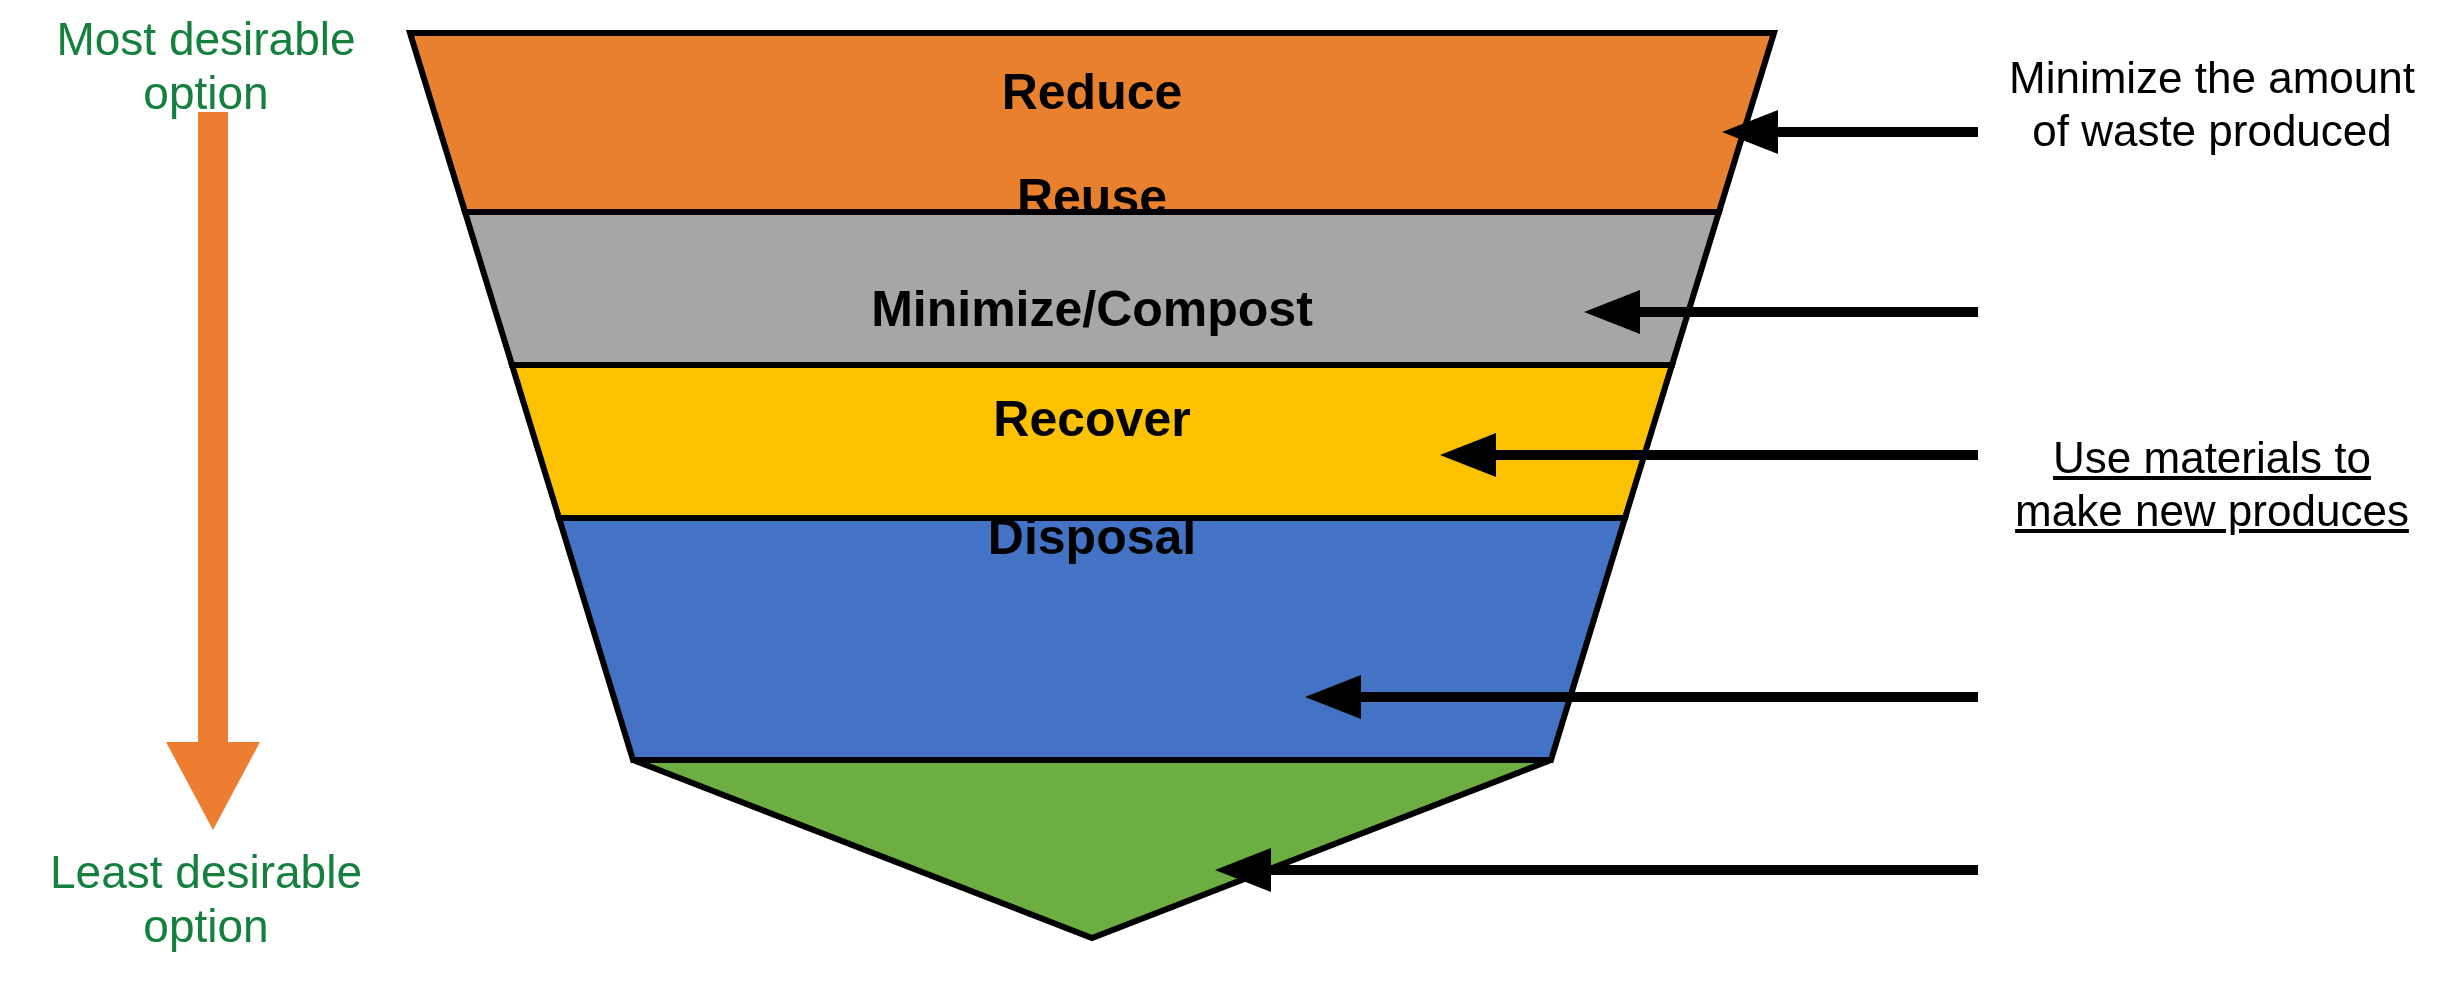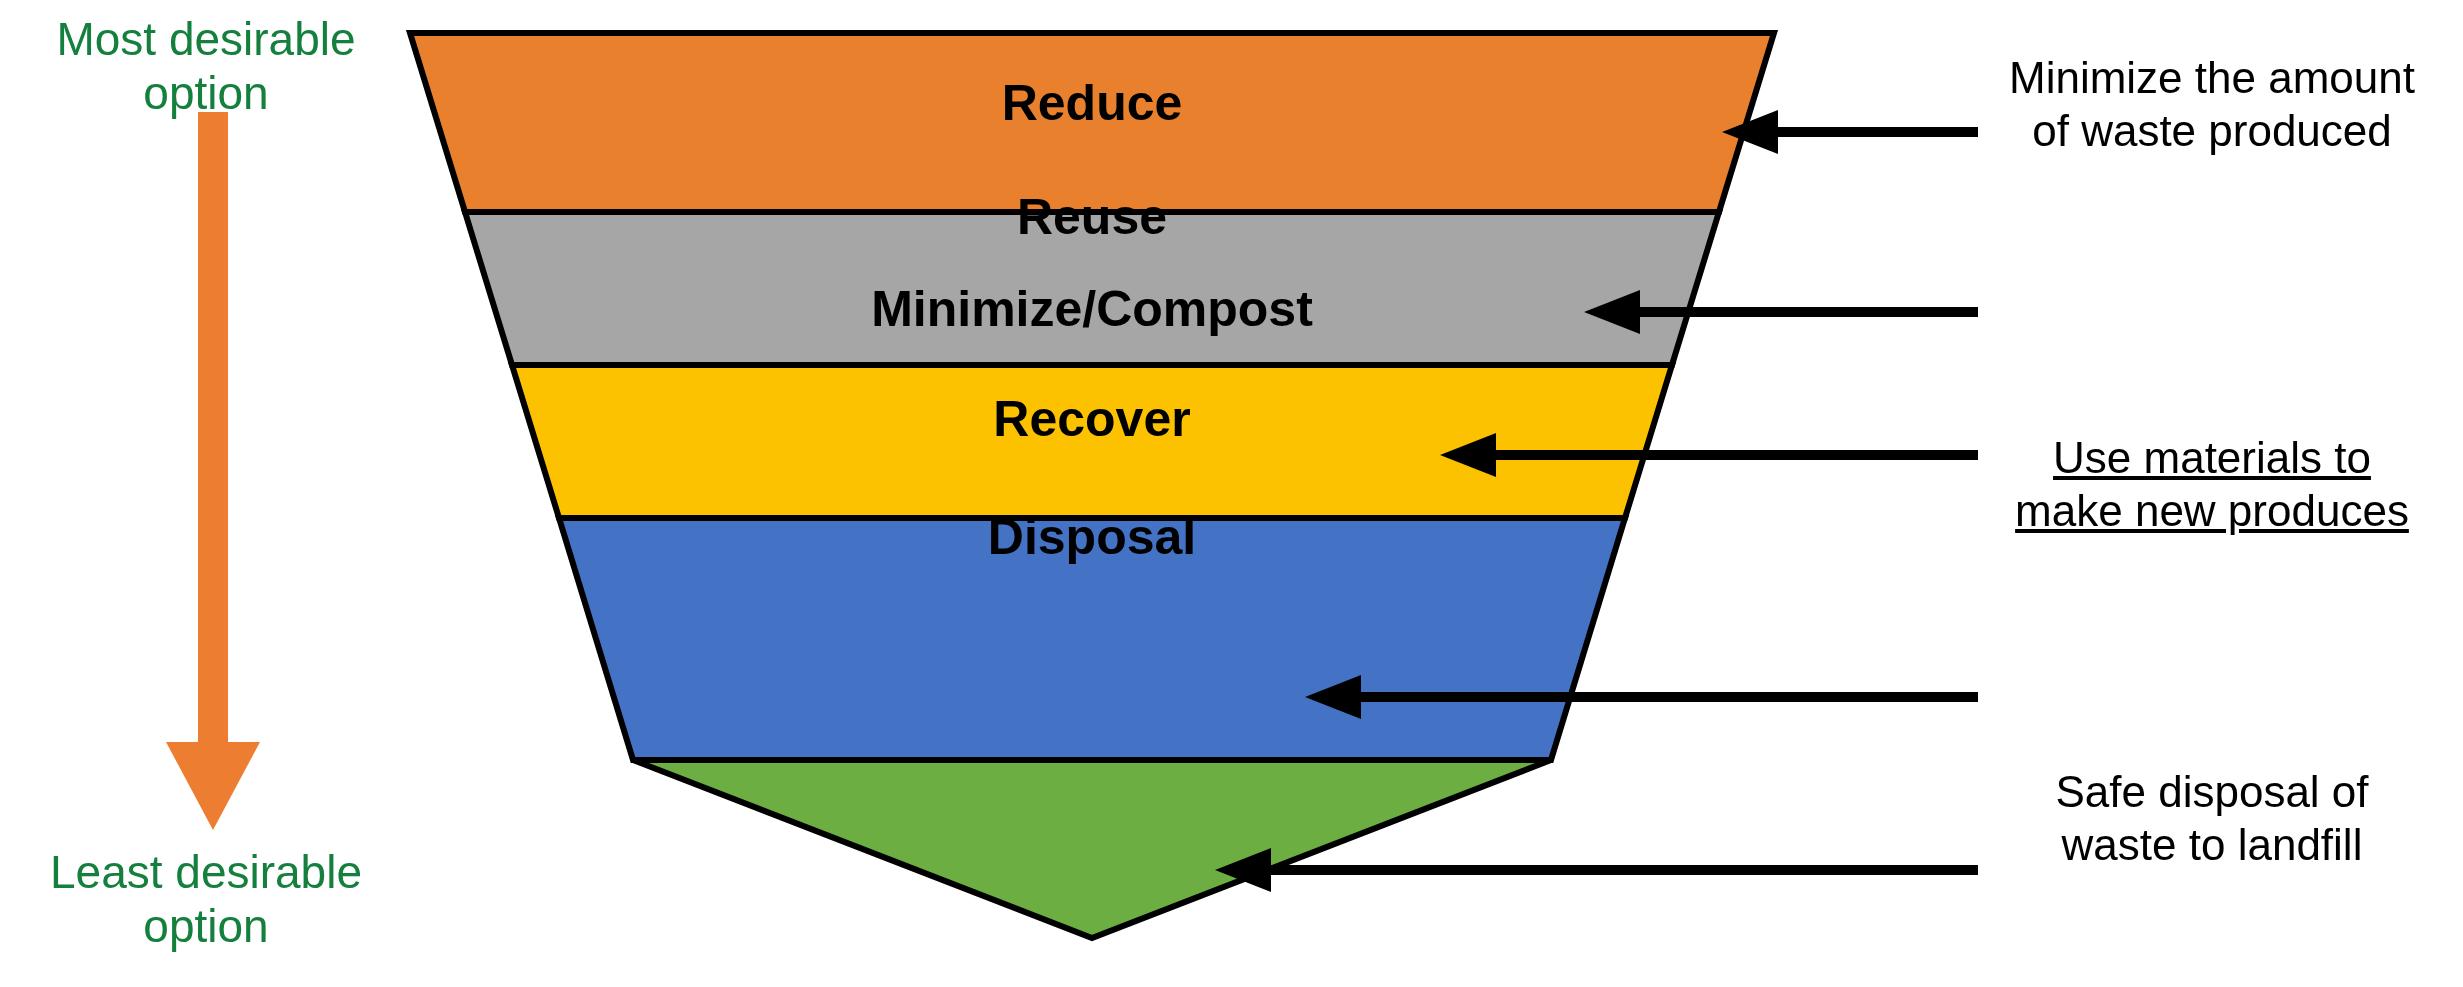--- a/index.html
+++ b/index.html
@@ -56,22 +56,22 @@
 
   .band-label {
     position: absolute;
     width: 1400px;
     text-align: center;
     color: #000000;
     font-size: 50px;
     font-weight: 600;
     left: 392px;
   }
-  #band-label-0 { top: 74px;  }
-  #band-label-1 { top: 168px; margin-top: 20px; }
+  #band-label-0 { top: 63px;  }
+  #band-label-1 { top: 168px; }
   #band-label-2 { top: 280px; }
   #band-label-3 { top: 390px; }
   #band-label-4 { top: 508px; }
 </style>
 </head>
 <body>
 
 <div id="stage">
 
   <svg class="layer" viewBox="0 0 2463 987">
@@ -121,16 +121,14 @@
 
   <div class="side-label" id="label-most">Most desirable
 option</div>
   <div class="side-label" id="label-least">Least desirable
 option</div>
 
   <div class="annotation" id="ann-0">Minimize the amount
 of waste produced</div>
   <div class="annotation" id="ann-2">Use materials to
 make new produces</div>
-  <div class="annotation" id="ann-4">Safe disposal of
-waste to landfill</div>
 
 </div>
 
 </body></html>

